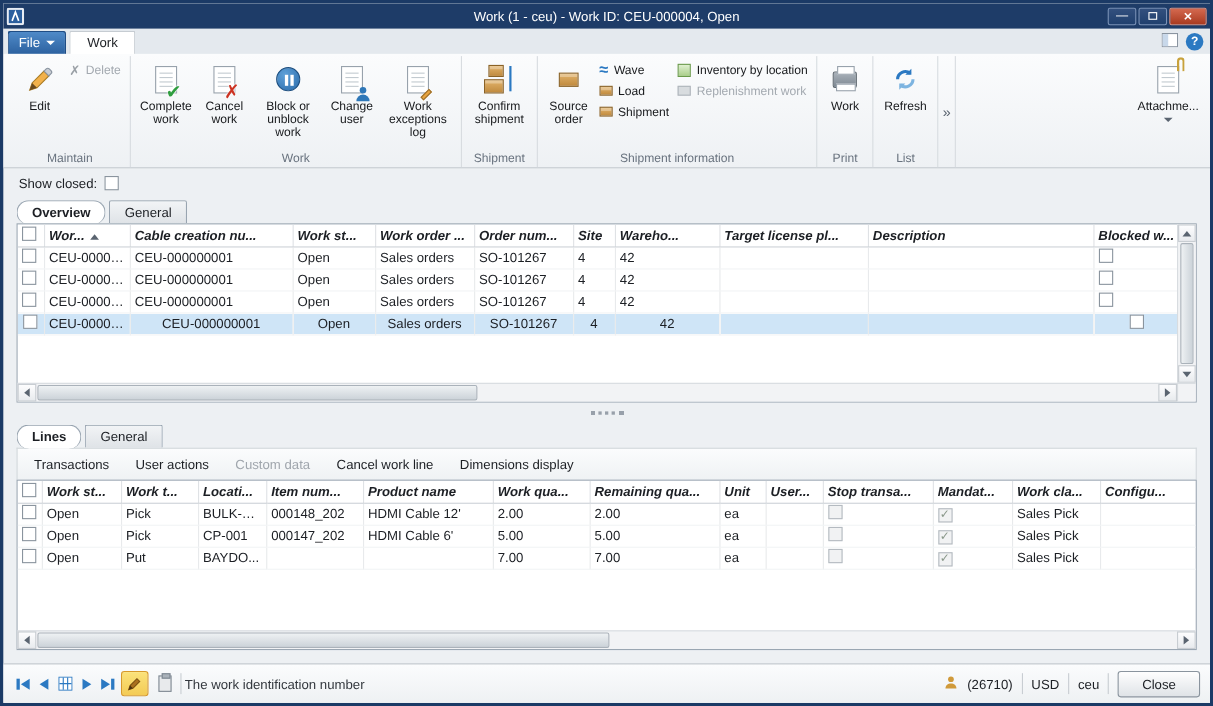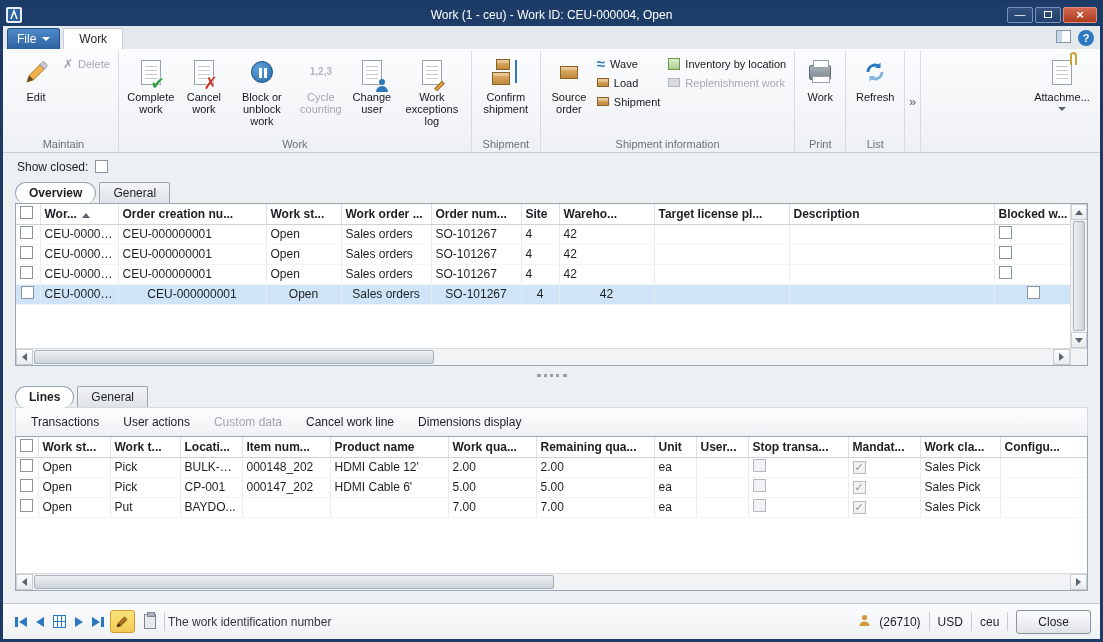--- a/index.html
+++ b/index.html
@@ -84,21 +84,21 @@
   .tab { padding:3px 13px; background:linear-gradient(#f2f4f6,#dfe3e7); border:1px solid #98a4b0; border-bottom:none; border-radius:2px 2px 0 0; }
   .tab.active { background:#fff; font-weight:bold; position:relative; top:1px; padding-bottom:4px;border-radius:11px; }
   
   .gridwrap { margin:0 12px; border:1px solid var(--grid-border,#9aa6b2); background:#fff; position:relative; }
   #grid1wrap { flex:0 0 163px; }
   #grid2wrap { flex:0 0 155px; }
   .gridscroll { position:absolute; top:0; left:0; bottom:17px; right:0; overflow:hidden; }
   #grid1wrap .gridscroll { right:17px; }
   table.grid { border-collapse:collapse; table-layout:fixed; }
   table.grid th, table.grid td { padding:0 4px; height:20px; border-right:1px solid #e8eaec; white-space:nowrap; overflow:hidden; text-overflow:ellipsis; text-align:left; font-weight:normal; font-size:12px; }
-  table.grid thead th { font-weight:bold; border-bottom:1px solid #cdd2d7; border-right:1px solid #dfe2e5; }
+  table.grid thead th { font-weight:bold; border-bottom:1px solid #cdd2d7; border-right:1px solid #dfe2e5;font-style:italic; }
   table.grid tbody td { border-bottom:1px solid #f2f4f6; }
   tr.sel td { background:var(--selection,#cfe5f7);text-align:center; }
   td.center, th.center { text-align:center; }
   td.num { text-align:right; }
   .sorttri { width:0; height:0; border-left:4px solid transparent; border-right:4px solid transparent; border-bottom:5px solid #5a6470; display:inline-block; margin-left:5px; }
   
   .vscroll { position:absolute; top:0; right:0; bottom:17px; width:17px; background:#f2f3f5; border-left:1px solid #d8dce0; display:flex; flex-direction:column; }
   .scbtn { flex:0 0 16px; display:flex; align-items:center; justify-content:center; background:linear-gradient(#fdfdfe,#e8ebee); border:1px solid #c8cdd2; }
   .vthumb { flex:1; margin:1px 2px; background:linear-gradient(90deg,#eef1f3,#ccd3d9); border:1px solid #aab2ba; border-radius:2px; }
   .hscroll { position:absolute; left:0; bottom:0; right:0; height:17px; background:#f2f3f5; border-top:1px solid #d8dce0; display:flex; align-items:stretch; }
@@ -214,26 +214,20 @@
               <span class="ovl red">✗</span>
             </span>
           <span>Cancel work</span>
         </div>
         <div class="rbtn" style="width:66px">
           <span class="ric">
               <span class="pausec"></span>
             </span>
           <span>Block or unblock work</span>
         </div>
-        <div class="rbtn dis" style="width:52px">
-          <span class="ric">
-              <span class="cyctxt">1,2,3</span>
-            </span>
-          <span>Cycle counting</span>
-        </div>
         <div class="rbtn" style="width:50px">
           <span class="ric">
               <span class="doc"></span>
               <span class="pfig"></span>
             </span>
           <span>Change user</span>
         </div>
         <div class="rbtn" style="width:70px">
           <span class="ric">
               <span class="doc"></span>
@@ -365,21 +359,21 @@
             <col style="width:38px">
             <col style="width:95px">
             <col style="width:135px">
             <col style="width:205px">
             <col style="width:78px">
         </colgroup>
         <thead>
           <tr>
             <th class="center"><span class="cb"></span></th>
             <th><span>Wor...</span><span class="sorttri"></span></th>
-            <th>Order creation nu...</th>
+            <th>Cable creation nu...</th>
             <th>Work st...</th>
             <th>Work order ...</th>
             <th>Order num...</th>
             <th>Site</th>
             <th>Wareho...</th>
             <th>Target license pl...</th>
             <th>Description</th>
             <th>Blocked w...</th>
           </tr>
         </thead>

